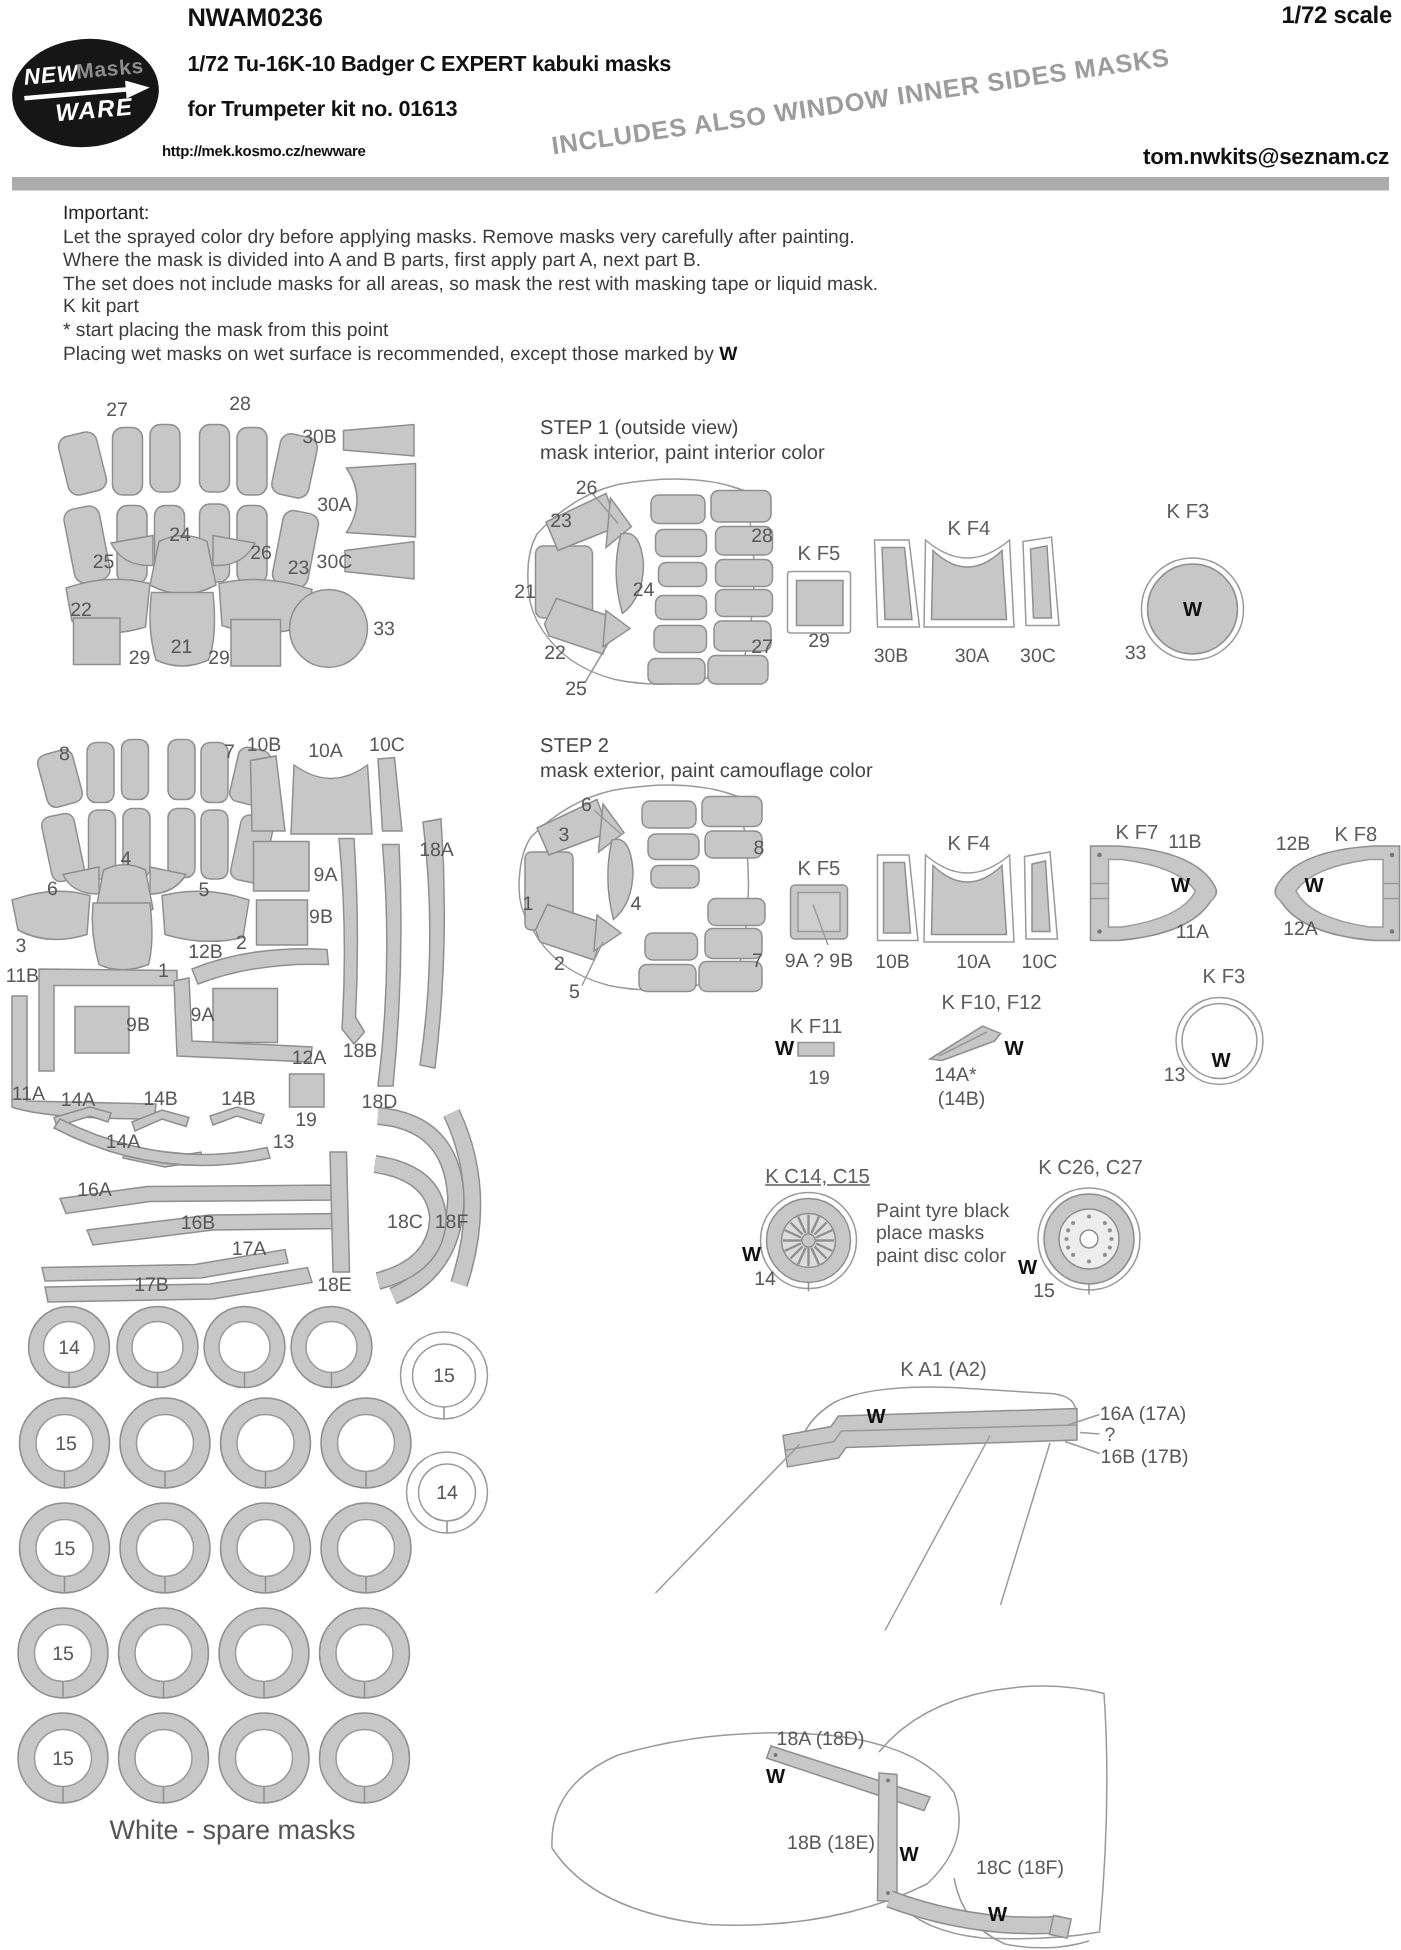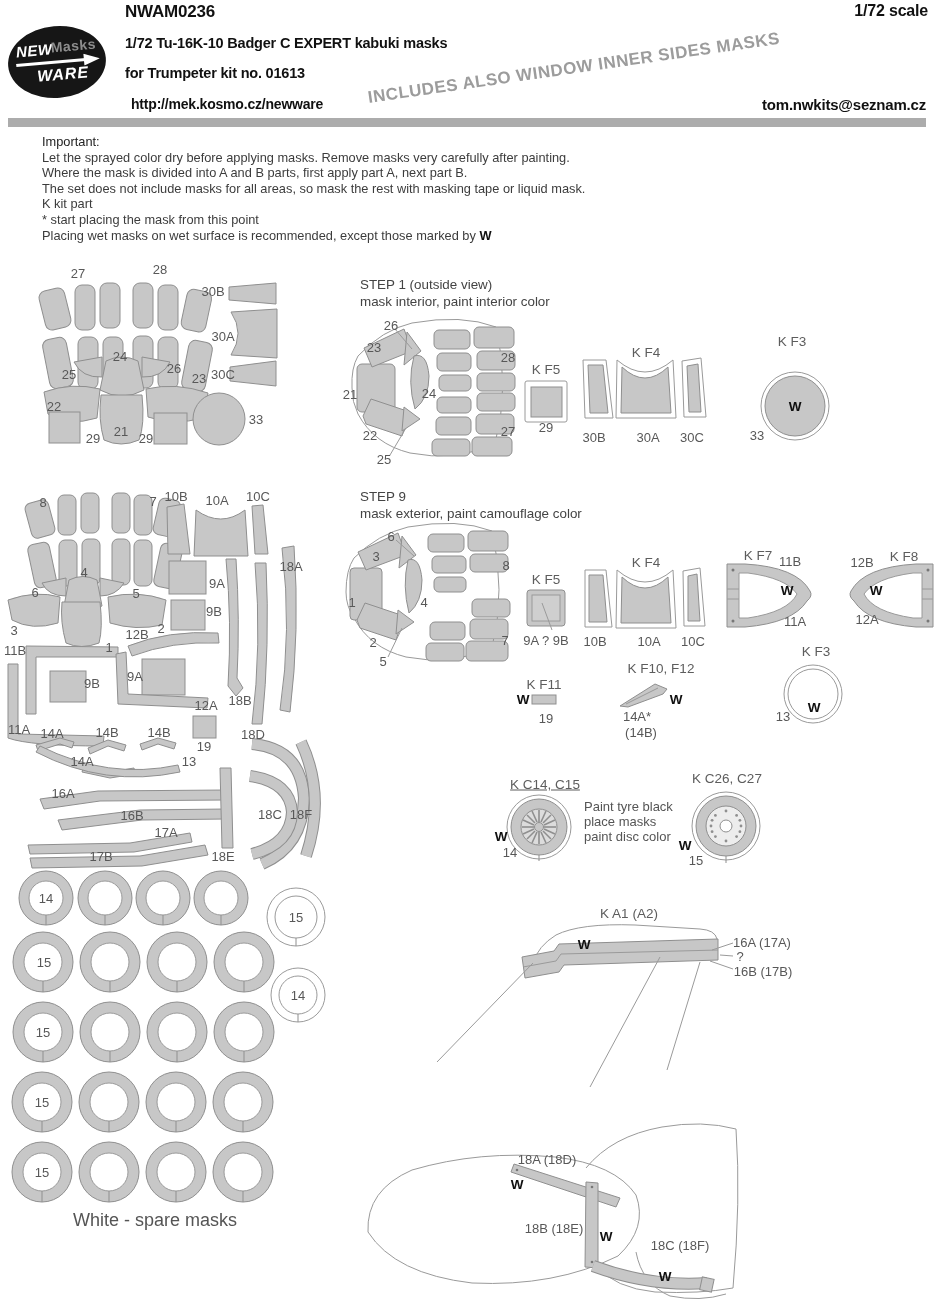--- a/index.html
+++ b/index.html
@@ -44,42 +44,42 @@
   <span class="l2">Masks</span>
   <svg style="position:absolute;left:8px;top:30px" width="84" height="12" viewBox="0 0 84 12">
     <line x1="0" y1="6" x2="70" y2="6" stroke="#fff" stroke-width="3"></line>
     <path d="M68,0 L84,6 L68,12 Z" fill="#fff"></path>
   </svg>
   <span class="l3">WARE</span>
 </div>
 <div class="hbold" style="left:125px;top:2px;font-size:17px">NWAM0236</div>
 <div class="hbold" style="left:125px;top:35px;font-size:14.5px">1/72 Tu-16K-10 Badger C EXPERT kabuki masks</div>
 <div class="hbold" style="left:125px;top:65px;font-size:14.5px">for Trumpeter kit no. 01613</div>
-<div class="hbold" style="left:131px;top:96px;font-size:14px">http://mek.kosmo.cz/newware</div>
+<div class="hbold" style="left:108px;top:96px;font-size:10px">http://mek.kosmo.cz/newware</div>
 <div class="banner">INCLUDES ALSO WINDOW INNER SIDES MASKS</div>
 <div class="hbold" style="right:6px;top:2px;font-size:16px">1/72 scale</div>
 <div class="hbold" style="right:8px;top:96px;font-size:15px">tom.nwkits@seznam.cz</div>
 <div class="bar"></div>
 
 <div class="imp">
   <div class="hd">Important:</div>
   <div>Let the sprayed color dry before applying masks. Remove masks very carefully after painting.</div>
   <div>Where the mask is divided into A and B parts, first apply part A, next part B.</div>
   <div>The set does not include masks for all areas, so mask the rest with masking tape or liquid mask.</div>
   <div>K kit part</div>
   <div>*  start placing the mask from this point</div>
   <div><span>Placing wet masks on wet surface is recommended, except those marked by </span><span class="wch">W</span></div>
 </div>
 
 <div class="cap" style="left:360px;top:276px">
   <div>STEP 1 (outside view)</div>
     <div>mask interior, paint interior color</div>
 </div>
 <div class="cap" style="left:360px;top:488px">
-  <div>STEP 9</div>
+  <div>STEP 2</div>
     <div>mask exterior, paint camouflage color</div>
 </div>
 <div class="note" style="left:584px;top:800px">
   <div>Paint tyre black</div>
     <div>place masks</div>
     <div>paint disc color</div>
 </div>
 <div class="note" style="left:73px;top:1213px;font-size:18px">White - spare masks</div>
 
 <svg class="abs" style="left:0;top:0" width="934" height="1300" viewBox="0 0 934 1300">

